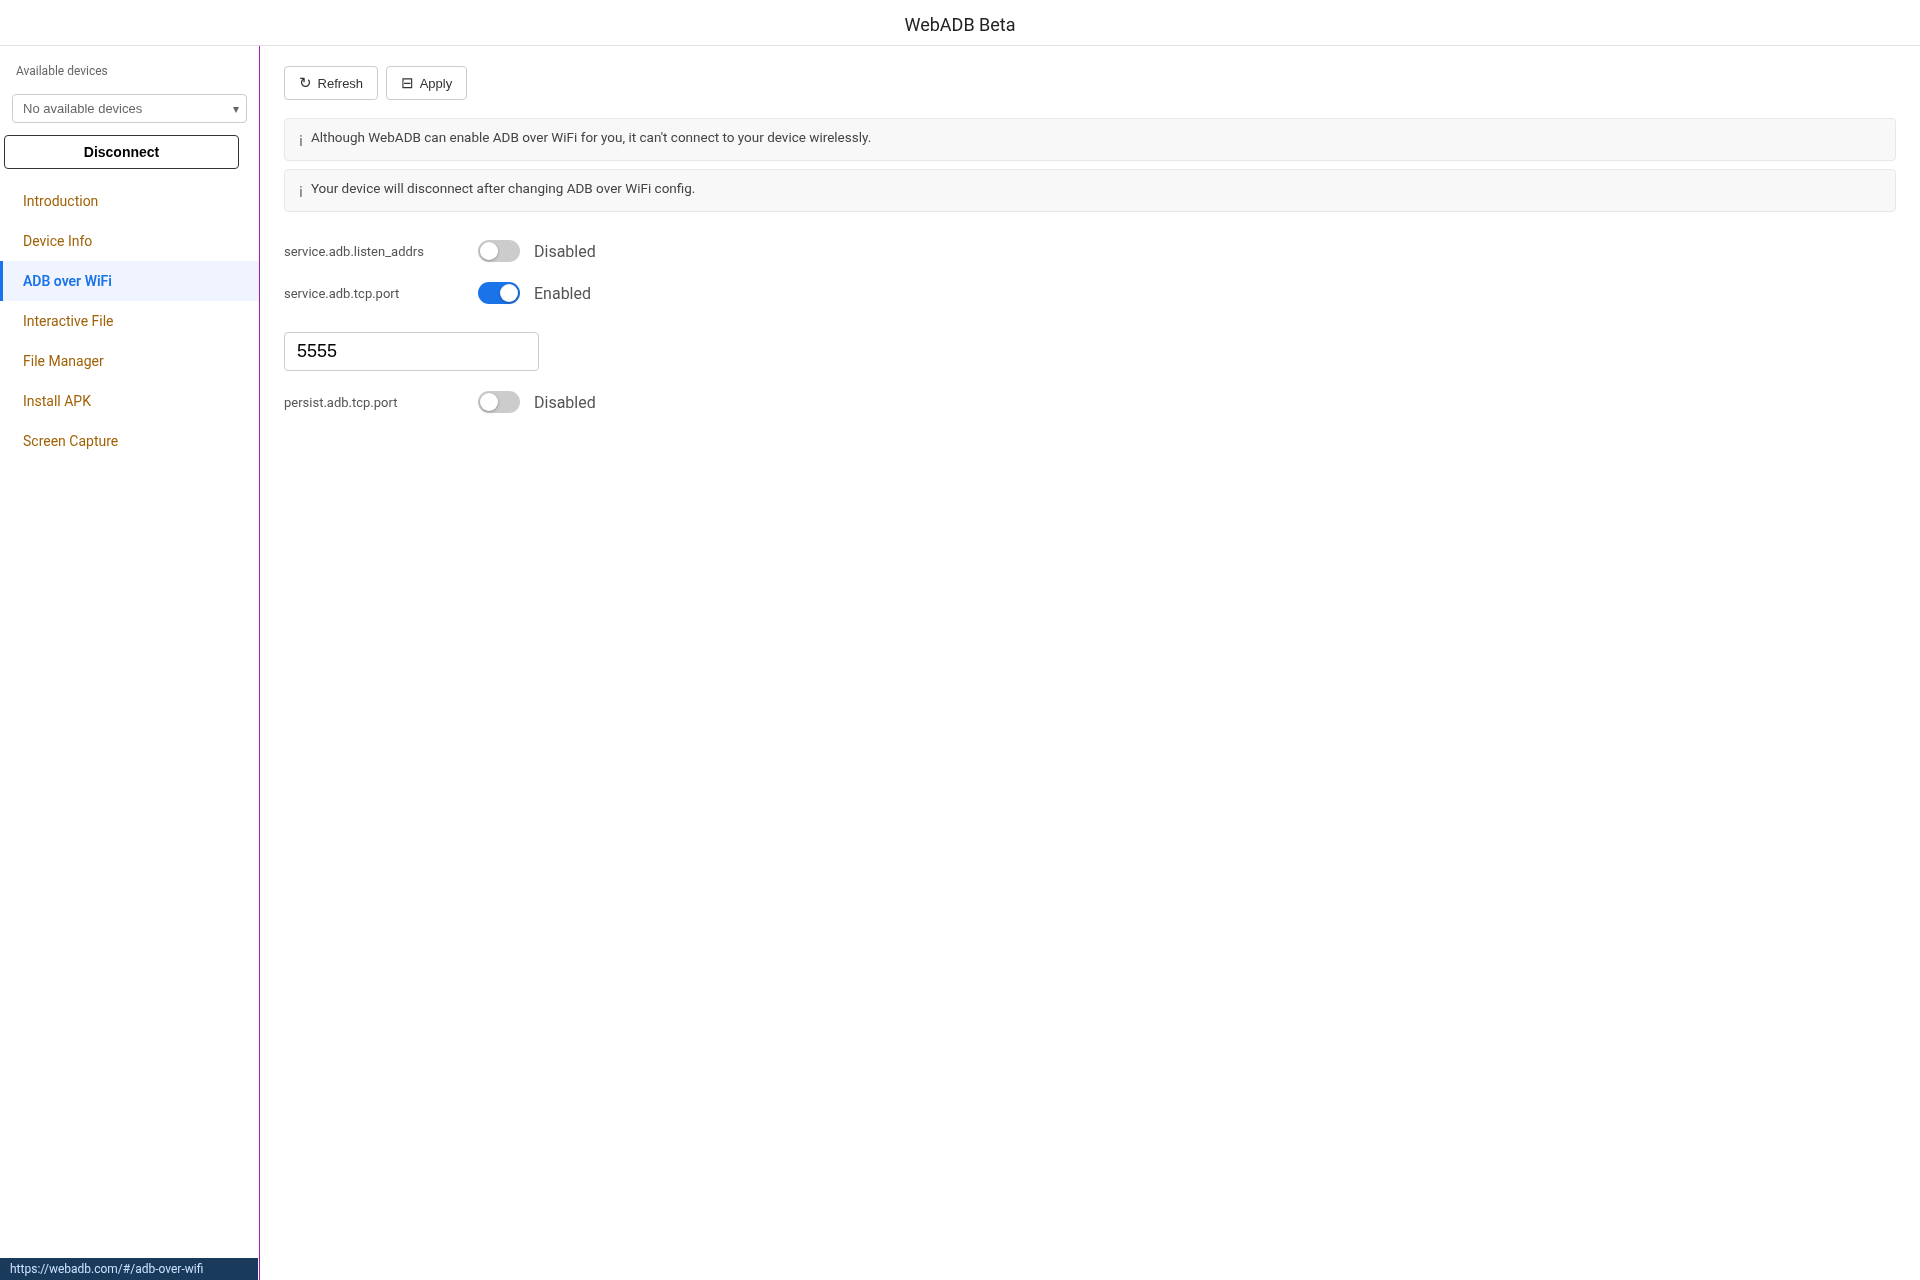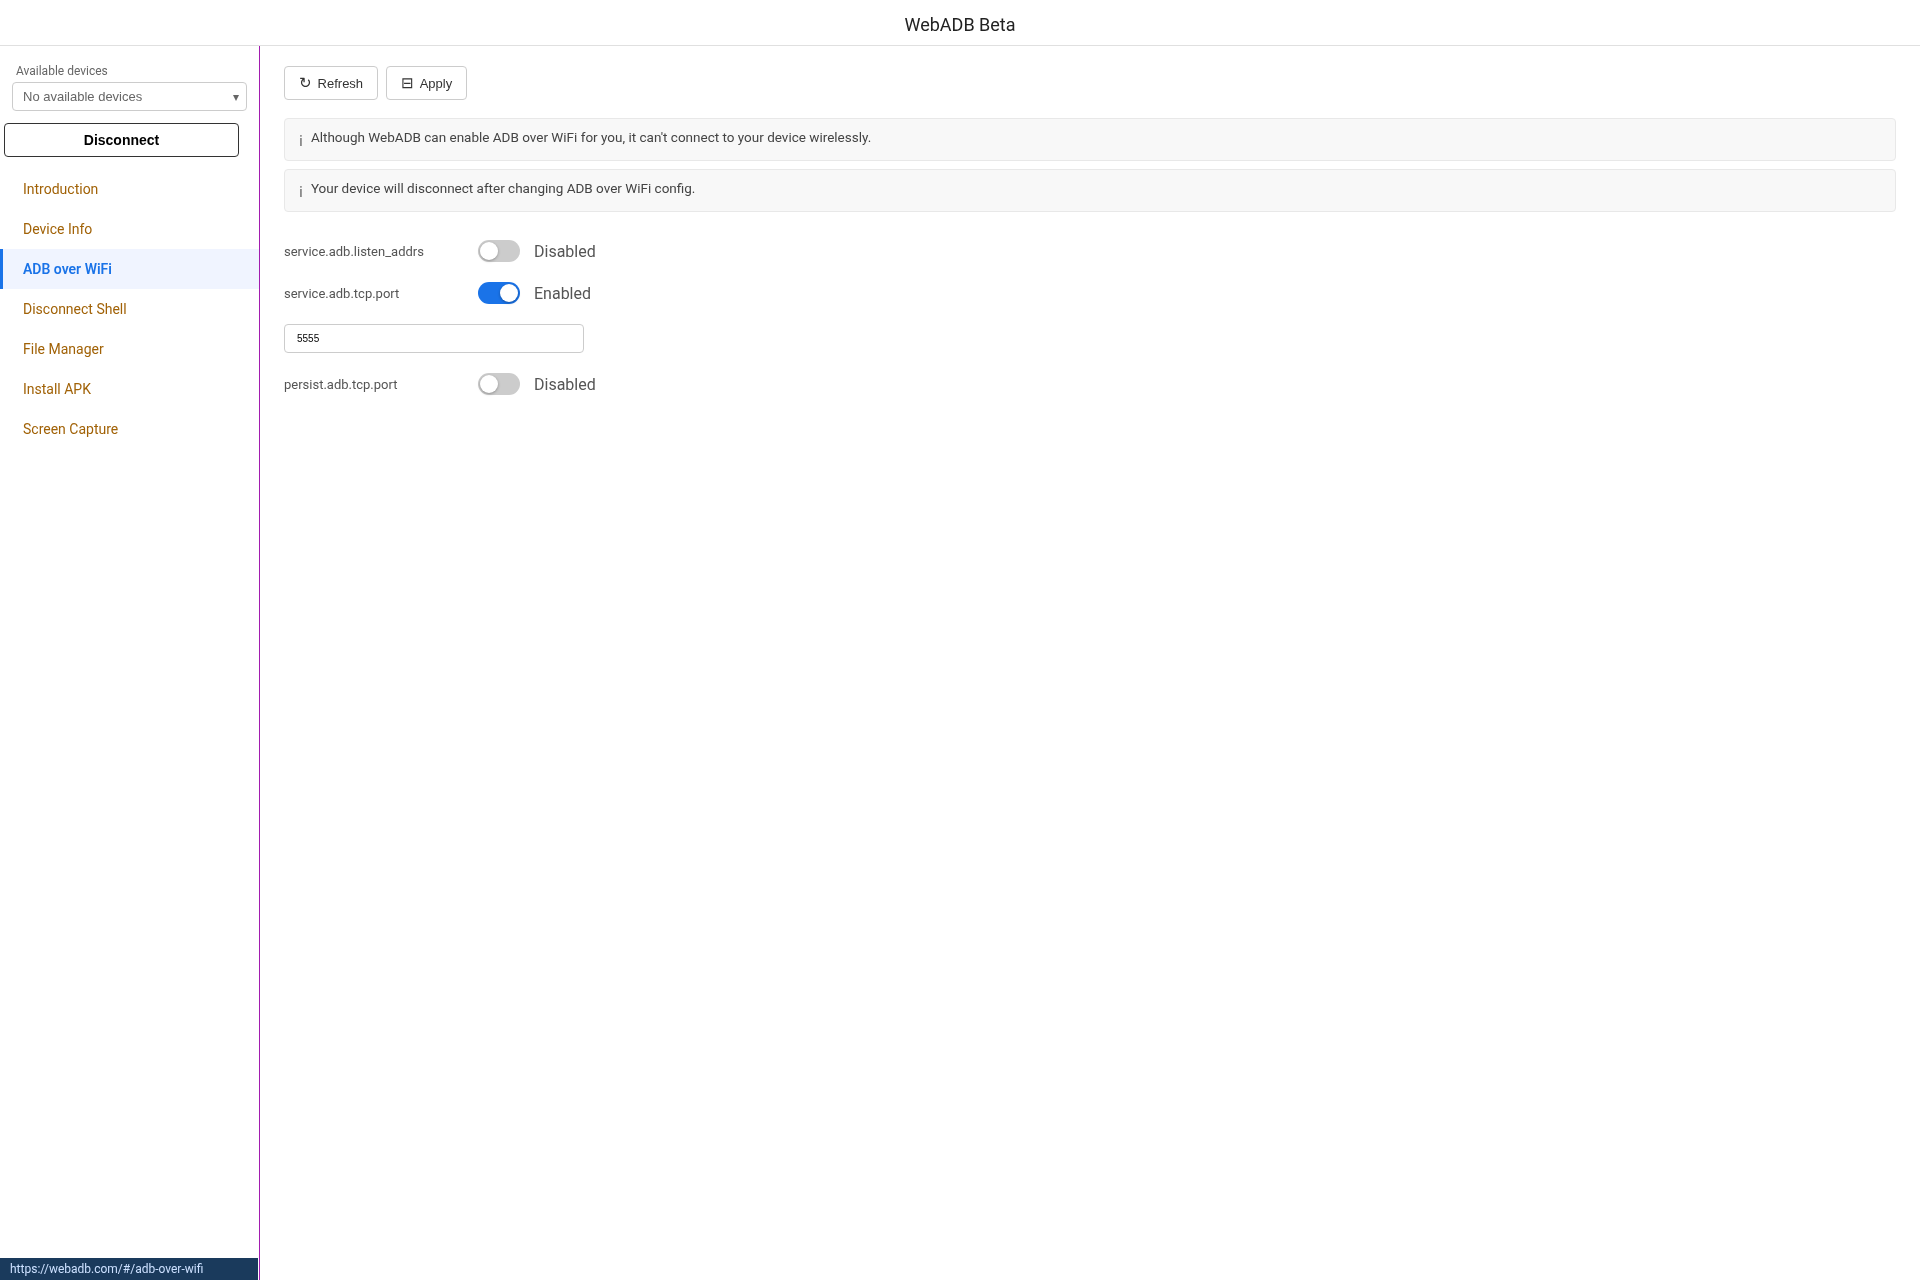--- a/index.html
+++ b/index.html
@@ -42,21 +42,21 @@
       padding: 12px 0;
       overflow-y: auto;
     }
     .sidebar-label {
       font-size: 12px;
       color: #666;
       padding: 6px 16px 4px;
     }
     .device-select-wrapper {
       position: relative;
-      margin: 0 12px 12px;
+      margin: 12px 12px 12px;
     }
     .device-select {
       width: 100%;
       padding: 6px 28px 6px 10px;
       border: 1px solid #ccc;
       border-radius: 4px;
       background: #fff;
       font-size: 13px;
       color: #666;
       appearance: none;
@@ -203,23 +203,23 @@
     }
     .toggle-status {
       font-size: 16px;
       color: #555;
     }
     
     .port-input {
       border: 1px solid #ccc;
       border-radius: 4px;
       padding: 8px 12px;
-      font-size: 10px;
-      width: 300px;
-      margin-top: 12px;
+      font-size: 18px;
+      width: 255px;
+      margin-top: 20px;
       display: block;
     }
     .port-row {
       display: flex;
       align-items: flex-start;
       flex-direction: column;
       gap: 8px;
       padding: 10px 0;
     }
     .port-row-header {
@@ -255,21 +255,21 @@
         <option>No available devices</option>
       </select>
       <span class="device-select-arrow">▾</span>
     </div>
     <button class="disconnect-btn">Disconnect</button>
 
     <div>
       <div class="nav-item">Introduction</div>
       <div class="nav-item">Device Info</div>
       <div class="nav-item active">ADB over WiFi</div>
-      <div class="nav-item">Disconnect Shell</div>
+      <div class="nav-item">Interactive File</div>
       <div class="nav-item">File Manager</div>
       <div class="nav-item">Install APK</div>
       <div class="nav-item">Screen Capture</div>
     </div>
   </div>
 
   <div class="main">
 
     <div class="toolbar">
       <button class="toolbar-btn">

